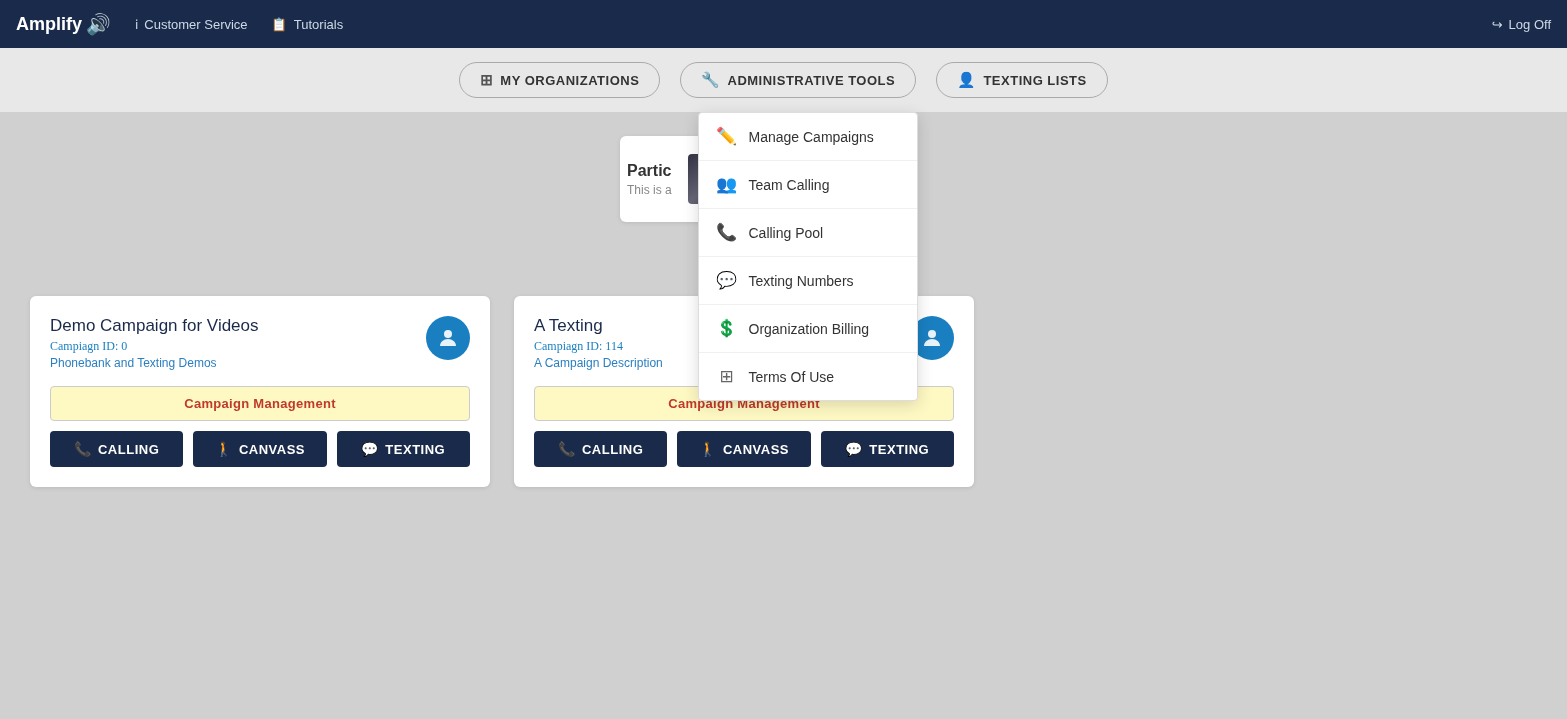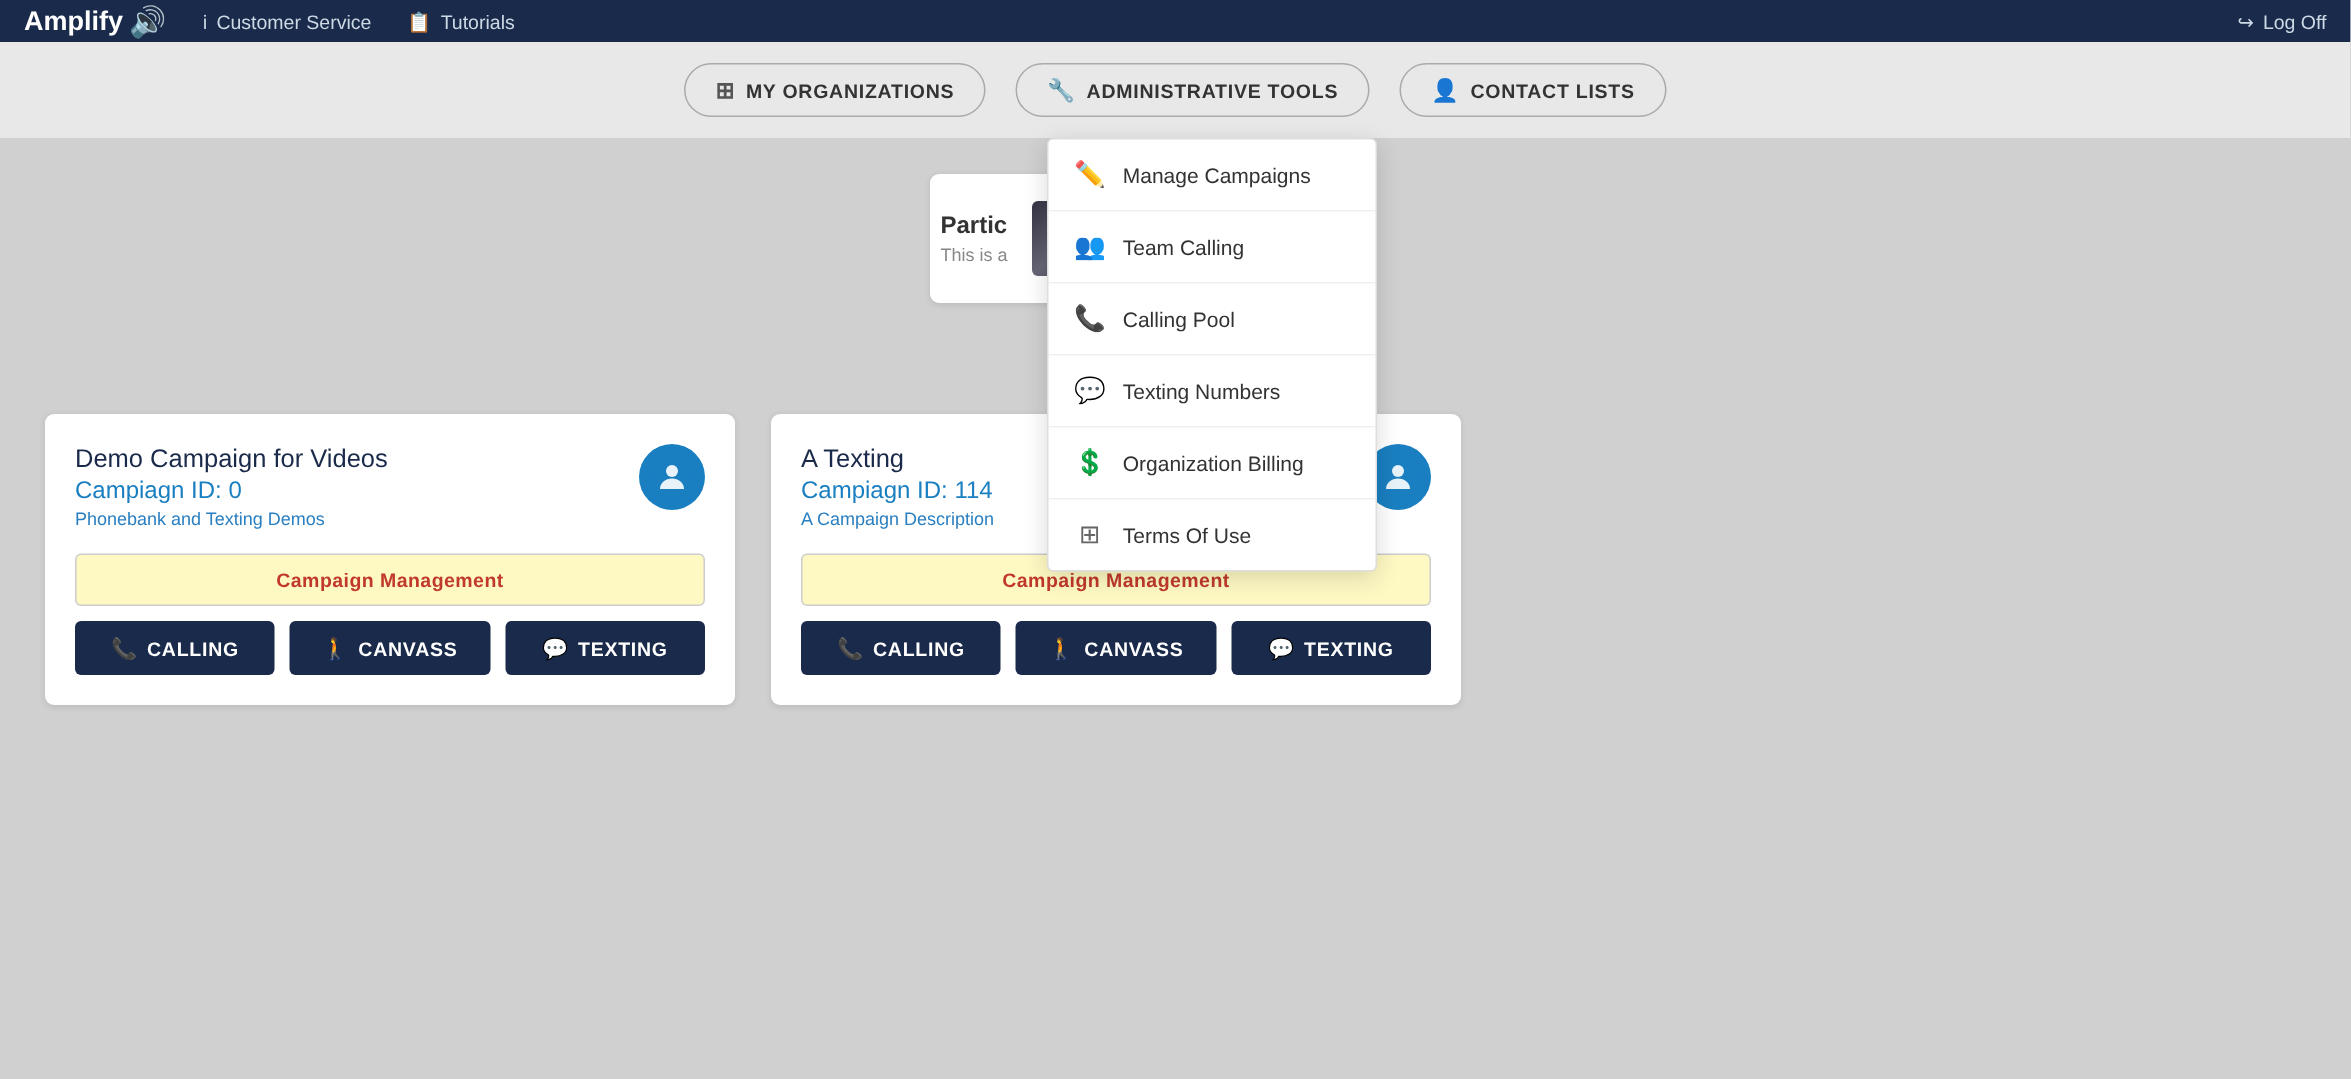--- a/index.html
+++ b/index.html
@@ -4,21 +4,21 @@
   <style>
     * { box-sizing: border-box; margin: 0; padding: 0; }
     body { font-family: Arial, sans-serif; background: #d0d0d0; min-height: 719px; }
 
     
     .top-bar {
       background: #1a2a4a;
       display: flex;
       align-items: center;
       padding: 0 16px;
-      height: 28px;
+      height: 48px;
       position: relative;
       z-index: 100;
     }
     .top-bar-logo {
       color: #fff;
       font-size: 18px;
       font-weight: bold;
       display: flex;
       align-items: center;
       gap: 4px;
@@ -171,23 +171,24 @@
       display: flex;
       justify-content: space-between;
       align-items: flex-start;
     }
     .campaign-card-info .card-name {
       font-size: 17px;
       font-weight: normal;
       color: #1a2a4a;
     }
     .campaign-card-info .card-id {
-      font-size: 16px;
+      font-size: 12px;
       color: #555;
       margin-top: 3px;
+      font-family: Liberation Serif, serif;
     }
     .campaign-card-info .card-id span {
       color: #1a7fc1;
     }
     .campaign-card-info .card-desc {
       font-size: 12px;
       color: #2a7fc1;
       margin-top: 2px;
     }
     .card-avatar {
@@ -267,21 +268,21 @@
   <div class="nav-pill">
     <span class="pill-icon">⊞</span>
     <span>MY ORGANIZATIONS</span>
   </div>
   <div class="nav-pill">
     <span class="pill-icon">🔧</span>
     <span>ADMINISTRATIVE TOOLS</span>
   </div>
   <div class="nav-pill">
     <span class="pill-icon">👤</span>
-    <span>CONTACT LISTS</span>
+    <span>TEXTING LISTS</span>
   </div>
 
   <div class="dropdown-menu" style="left: calc(50% - 20px); transform: translateX(-30%);">
     <div class="dropdown-item">
       <span class="d-icon">✏️</span>
       <span>Manage Campaigns</span>
     </div>
     <div class="dropdown-item">
       <span class="d-icon">👥</span>
       <span>Team Calling</span>

